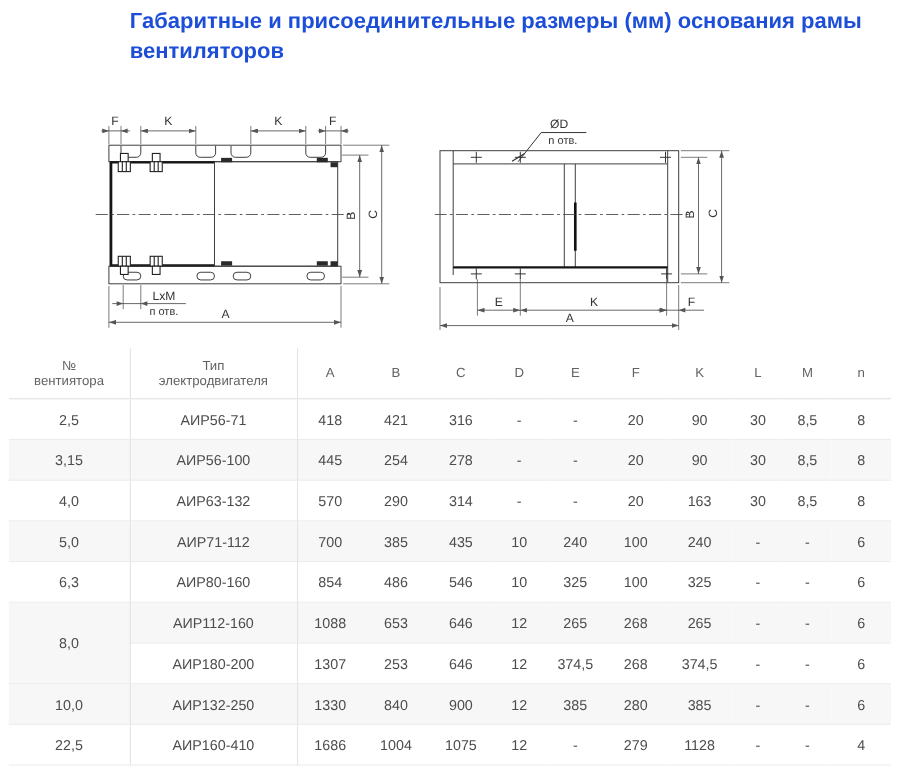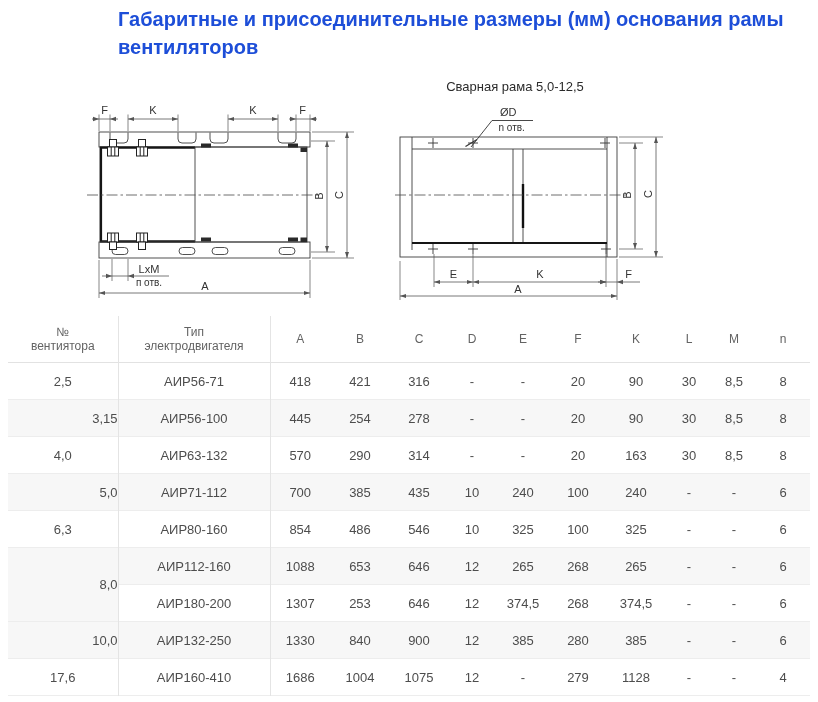--- a/index.html
+++ b/index.html
@@ -26,30 +26,29 @@
 
   .dim-table{position:absolute;left:8px;top:316px;width:802px;border-collapse:collapse;
         table-layout:fixed;font-size:13px;color:#4d4d4d;}
   .dim-table th{font-weight:400;font-size:12px;color:#636363;height:46px;
         text-align:center;vertical-align:middle;padding:0;}
   .dim-table td{height:36px;text-align:center;vertical-align:middle;padding:0;}
   .dim-table thead tr{border-bottom:1px solid #e2e2e2;}
   .dim-table tbody tr{border-bottom:1px solid #ededed;}
   .col-sep{border-right:1px solid #e4e4e4;}
   tr.stripe{background:#f7f7f7;}
-  td.fan-cell.stripe{background:#f7f7f7;text-align:right;}
+  td.fan-cell.stripe{background:#f7f7f7;}
 </style>
 </head>
 <body>
 
 <div class="page">
 
   <div class="page-title">Габаритные и присоединительные размеры (мм) основания рамы вентиляторов</div>
 
-  <div class="drawing-caption caption-right">Сварная рама 5,0-12,5</div>
 
   <svg class="svg-left" width="275" height="210" viewBox="0 0 275 210">
     <defs>
       <marker id="arL" viewBox="0 0 10 6" refX="9" refY="3" markerWidth="9" markerHeight="5.4" orient="auto-start-reverse">
         <path d="M0,0 L9,3 L0,6 Z" fill="#555"></path>
       </marker>
     </defs>
 
     <rect class="thin" x="14" y="32" width="211" height="15"></rect>
     <path class="thin" d="M25,32.5 v6.5 a4,4 0 0 0 4,4 h10 a4,4 0 0 0 4,-4 v-6.5"></path>
@@ -351,21 +350,21 @@
           <td>900</td>
           <td>12</td>
           <td>385</td>
           <td>280</td>
           <td>385</td>
           <td>-</td>
           <td>-</td>
           <td>6</td>
         </tr>
         <tr>
-          <td rowspan="1" class="col-sep fan-cell">17,6</td>
+          <td rowspan="1" class="col-sep fan-cell">22,5</td>
           <td class="col-sep">АИР160-410</td>
           <td>1686</td>
           <td>1004</td>
           <td>1075</td>
           <td>12</td>
           <td>-</td>
           <td>279</td>
           <td>1128</td>
           <td>-</td>
           <td>-</td>

